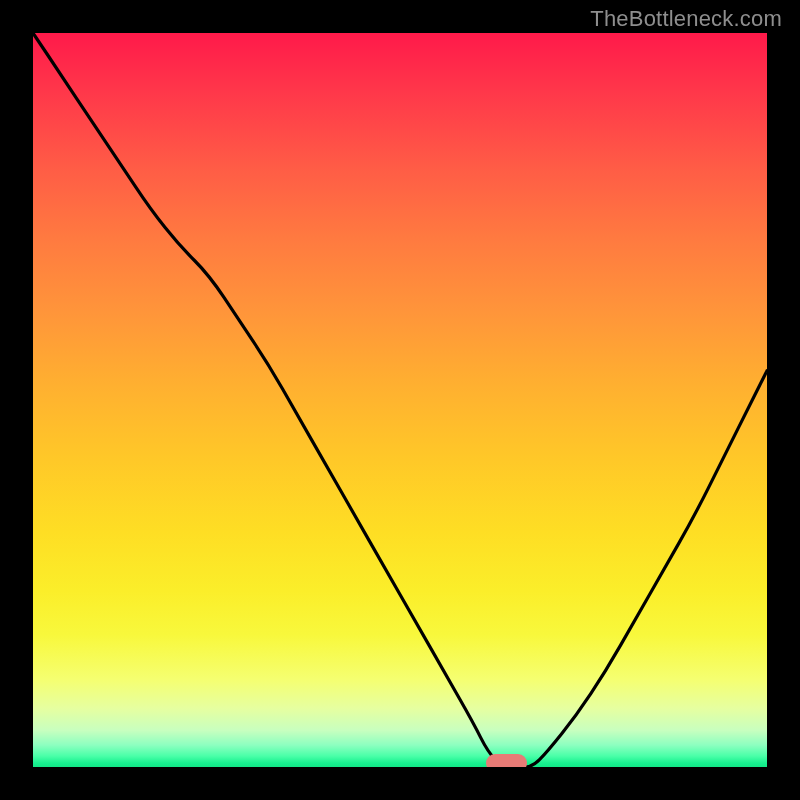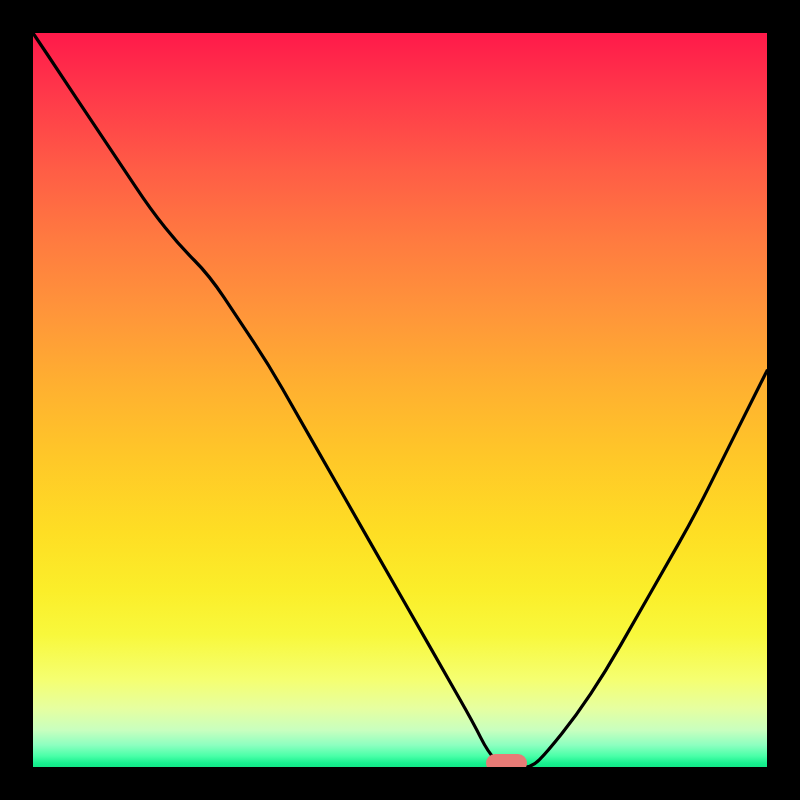--- a/index.html
+++ b/index.html
@@ -87,14 +87,15 @@
   <div class="plot-area">
     <div class="gradient"></div>
 
     <svg class="curve-layer" viewBox="0 0 734 734" preserveAspectRatio="none">
       <path id="curve-path" fill="none" stroke="#000000" stroke-width="3.2" stroke-linecap="round" stroke-linejoin="round" d="M 0.0 0.0 Q 0.0 0.0 14.7 22.0 Q 29.4 44.0 44.0 66.1 Q 58.7 88.1 73.4 110.1 Q 88.1 132.1 102.8 154.1 Q 117.4 176.2 132.1 194.5 Q 146.8 212.9 161.5 227.5 Q 176.2 242.2 190.8 264.2 Q 205.5 286.3 220.2 308.3 Q 234.9 330.3 249.6 356.0 Q 264.2 381.7 278.9 407.4 Q 293.6 433.1 308.3 458.8 Q 323.0 484.4 337.6 510.1 Q 352.3 535.8 367.0 561.5 Q 381.7 587.2 396.4 612.9 Q 411.0 638.6 425.7 664.3 Q 440.4 690.0 447.7 704.6 Q 455.1 719.3 462.4 726.7 Q 469.8 734.0 477.1 734.0 Q 484.4 734.0 491.8 734.0 Q 499.1 734.0 506.5 726.7 Q 513.8 719.3 528.5 701.0 Q 543.2 682.6 557.8 660.6 Q 572.5 638.6 587.2 612.9 Q 601.9 587.2 616.6 561.5 Q 631.2 535.8 645.9 510.1 Q 660.6 484.4 675.3 455.1 Q 690.0 425.7 704.6 396.4 Q 719.3 367.0 726.7 352.3 T 734.0 337.6"></path>
     </svg>
 
     <div class="marker" id="marker-el" style="width: 41.838px; left: 452.511px; bottom: -5px;"></div>
   </div>
 
+  <div class="watermark">TheBottleneck.com</div>
 
 </div>
 
 </body></html>

